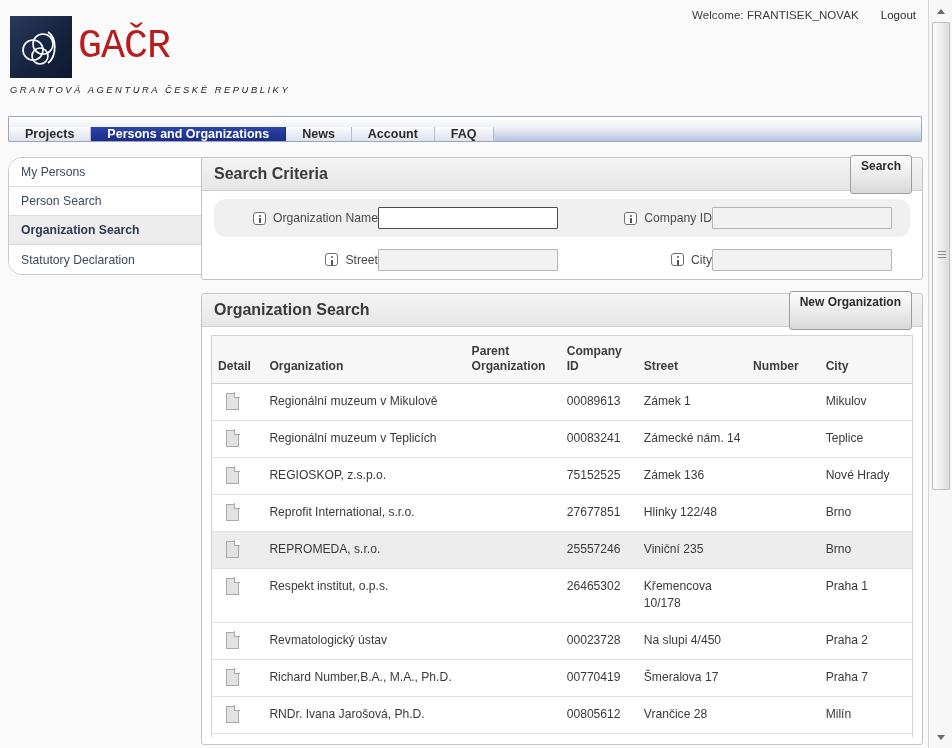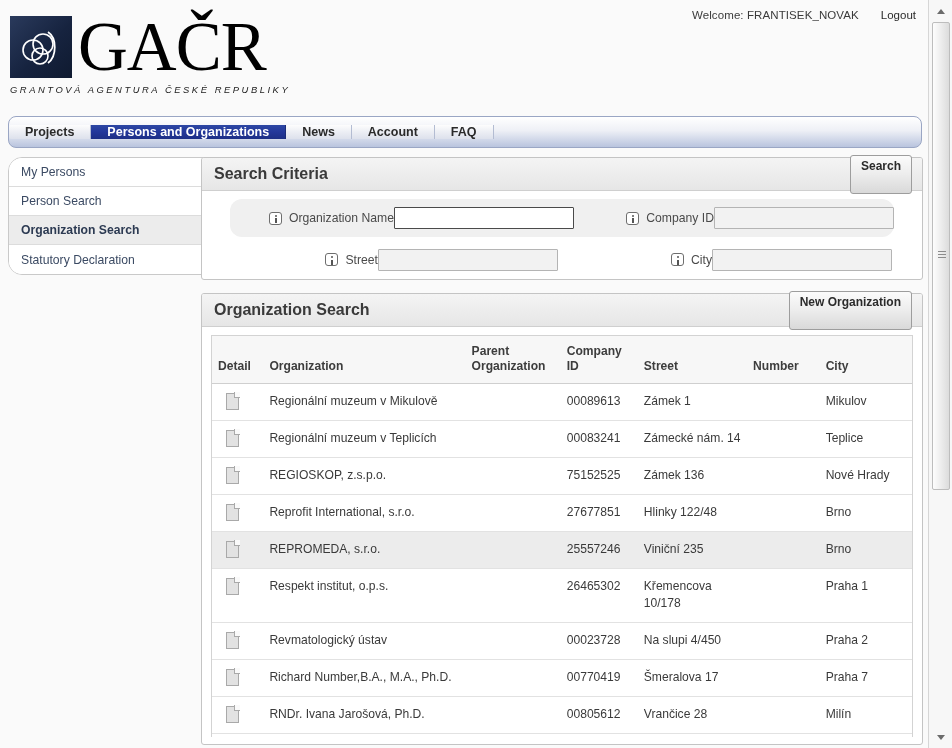--- a/index.html
+++ b/index.html
@@ -37,48 +37,48 @@
   }
   .logo-row { display: flex; align-items: center; }
   .logo-mark {
     width: 62px; height: 62px;
     background: linear-gradient(135deg, #2a3a5c 0%, #16233f 55%, #0f1a30 100%);
     position: relative;
     flex: none;
   }
   .logo-mark svg { position: absolute; left: 0; top: 0; }
   .logo-word {
-    font-family: Liberation Serif, serif;
-    font-size: 69px;
+    font-family: Liberation Mono, monospace;
+    font-size: 40px;
     line-height: 62px;
     font-weight: 300;
-    color: #000000;
+    color: #b91c1c;
     letter-spacing: -1px;
     margin-left: 6px;
     white-space: nowrap;
   }
   .logo-sub {
     margin-top: 6px;
     font-size: 9.4px;
     letter-spacing: 2.55px;
     color: #1a1a1a;
     white-space: nowrap;
     font-family: "Liberation Sans", sans-serif;
     font-style: italic;
   }
 
   
   .navbar {
     position: absolute; left: 8px; top: 116px;
-    width: 914px; height: 32px;
+    width: 914px; height: 26px;
     background: linear-gradient(to bottom, #ffffff 0%, #eef0f6 45%, #b9c4de 100%);
     border: 1px solid #9aa6c4;
-    border-radius: 8px;
+    border-radius: 1px;
     display: flex;
-    align-items: center;
+    align-items: flex-end;
   }
   .tab {
     display: flex; align-items: center; justify-content: center;
     padding: 0 16px;
     font-size: 12.5px;
     font-weight: bold;
     color: #2a2a2a;
     cursor: pointer;
     border-right: 1px solid #b3bcd2;
     background: linear-gradient(to bottom, #fdfdfd 0%, #eceef4 50%, #dde1ec 100%);
@@ -148,21 +148,21 @@
   }
 
   
   #search-panel { left: 201px; top: 157px; width: 722px; height: 123px; }
   .crit-body { padding: 0; }
   .crit-row {
     display: flex; align-items: center;
     height: 37px;
     padding: 0 14px;
   }
-  .crit-row.hl { background: #f0f0f0; margin: 8px 28px 0; border-radius: 12px; height: 38px; padding: 0 2px; }
+  .crit-row.hl { background: #f0f0f0; margin: 8px 12px 0; border-radius: 12px; height: 38px; padding: 0 2px; }
   .crit-row.plain { margin: 4px 12px 0; padding: 0 2px; }
   .field-group { display: flex; align-items: center; }
   .field-label {
     display: flex; align-items: center; justify-content: flex-end;
     font-size: 12.2px; color: #4a4a4a;
     width: 162px;
     white-space: nowrap;
   }
   .info-icon {
     display: inline-block;

